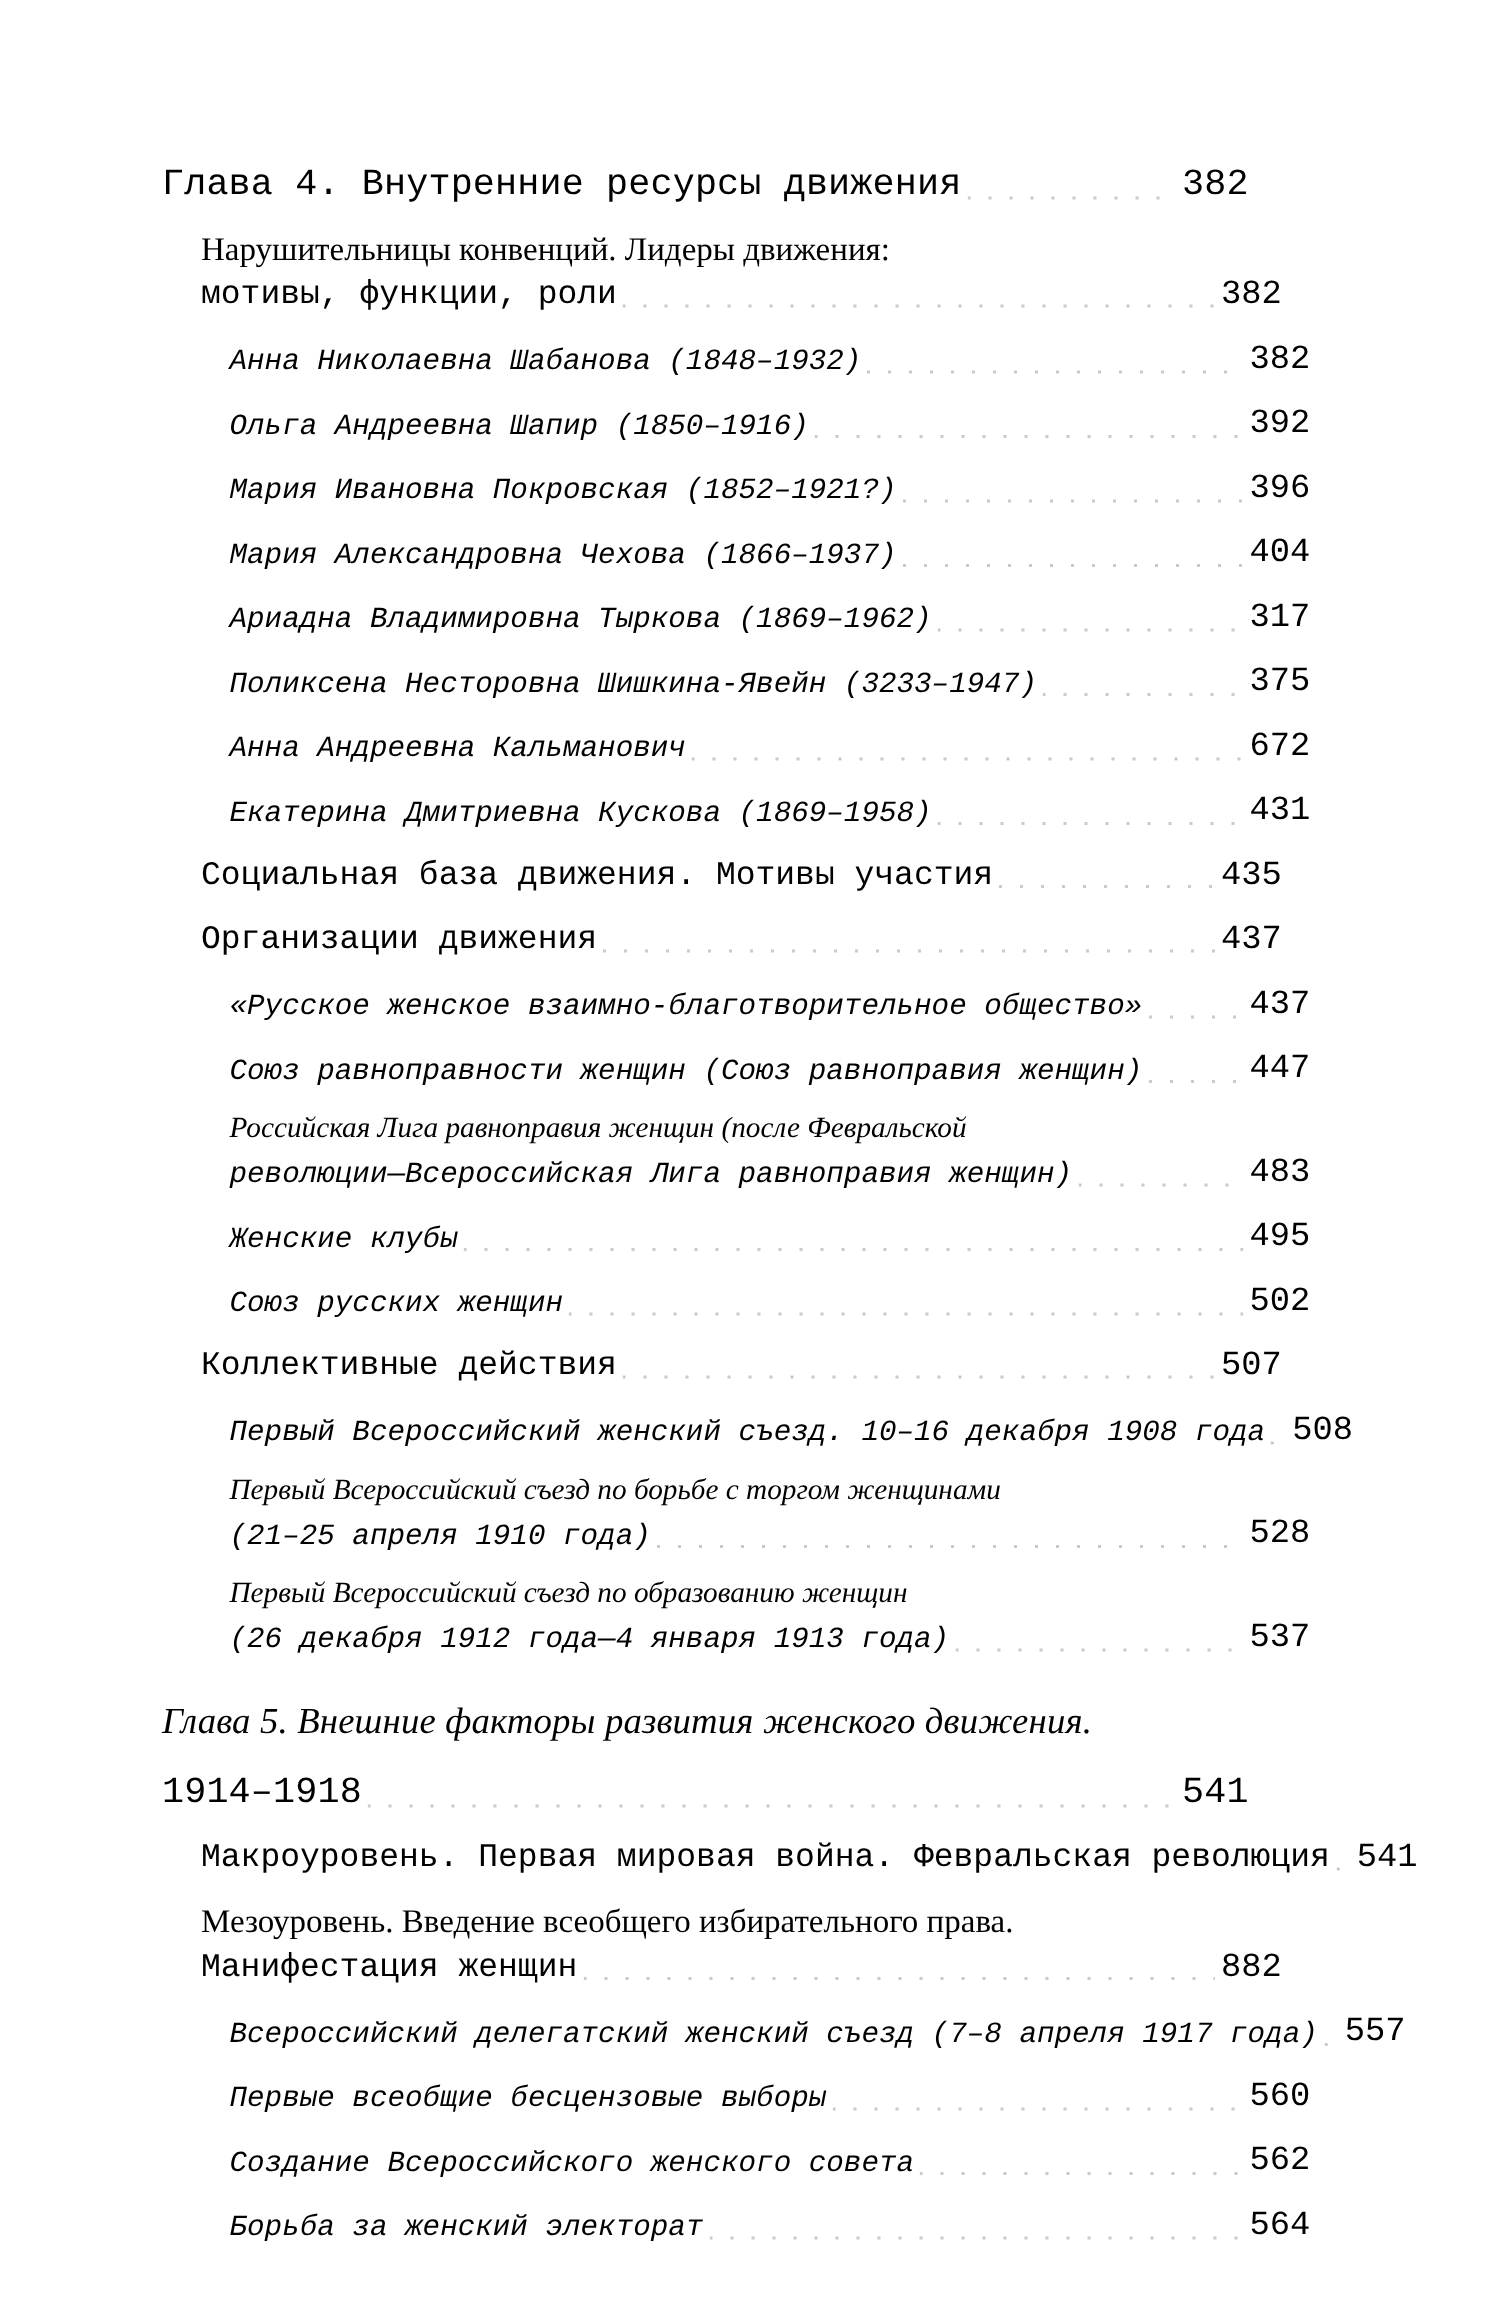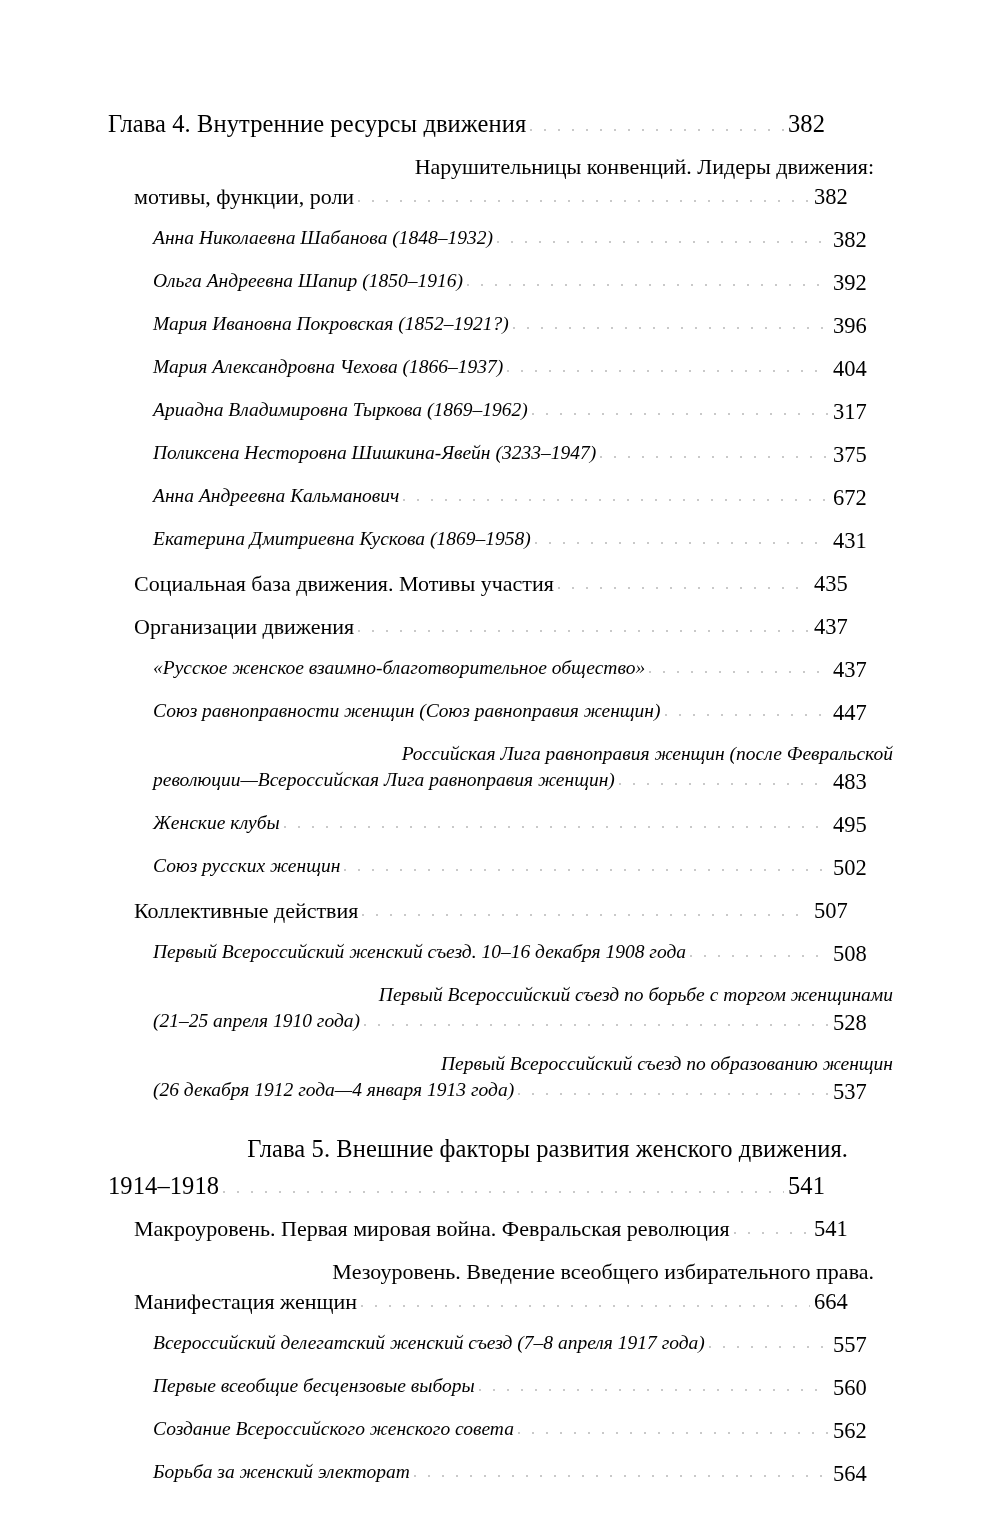--- a/index.html
+++ b/index.html
@@ -30,22 +30,23 @@
     position: relative;
   }
 
   .entry .rows {
     display: block;
   }
 
   
   .lineflex {
     display: flex;
-    align-items: flex-start;
+    align-items: flex-end;
     width: 100%;
+    font-family: Liberation Mono, monospace;
   }
 
   .label {
     white-space: pre;
     flex: 0 1 auto;
   }
 
   .leader {
     flex: 1 1 auto;
     position: relative;
@@ -70,32 +71,31 @@
     flex: 0 0 auto;
     text-align: left;
     white-space: pre;
     font-feature-settings: "onum" 1;
   }
 
   
   .contline {
     white-space: pre;
     display: block;
-    text-align: right;
   }
 
   
   .lvl-chapter {
     font-size: 24.5px;
     margin-left: 0px;
     margin-bottom: 16px;
     letter-spacing: 0.1px;
   }
   .lvl-chapter .pageno { width: 60px; font-size: 24.5px; }
-  .lvl-chapter .contline { margin-bottom: 9px; }
+  .lvl-chapter .contline { margin-bottom: 20px; font-style: italic; }
 
   .lvl-1 {
     font-size: 22px;
     margin-left: 26px;
     margin-bottom: 17px;
   }
   .lvl-1 .pageno { width: 60px; font-size: 22.5px; }
   .lvl-1 .contline { margin-bottom: 4px; }
 
   .lvl-2 {
@@ -324,21 +324,21 @@
           <span class="pageno">541</span>
         </div>
       </div>
     </div>
     <div class="entry lvl-1">
       <div class="rows">
         <span class="contline">Мезоуровень. Введение всеобщего избирательного права.</span>
         <div class="lineflex">
           <span class="label">Манифестация женщин</span>
           <span class="leader"></span>
-          <span class="pageno">664</span>
+          <span class="pageno">882</span>
         </div>
       </div>
     </div>
     <div class="entry lvl-2">
       <div class="rows">
         <div class="lineflex">
           <span class="label">Всероссийский делегатский женский съезд (7–8 апреля 1917 года)</span>
           <span class="leader"></span>
           <span class="pageno">557</span>
         </div>

